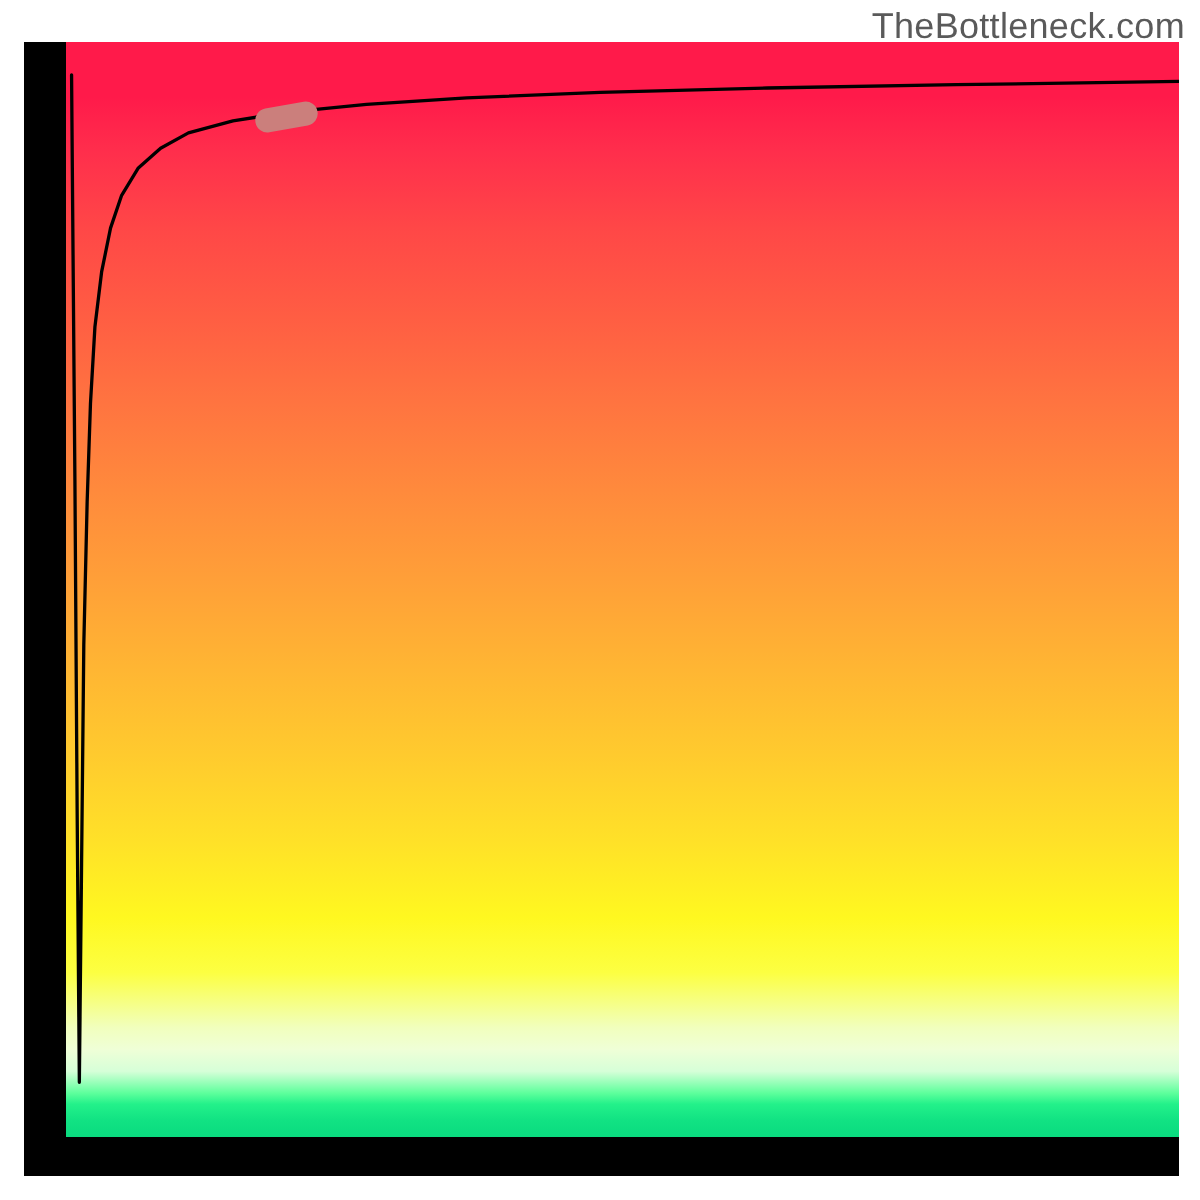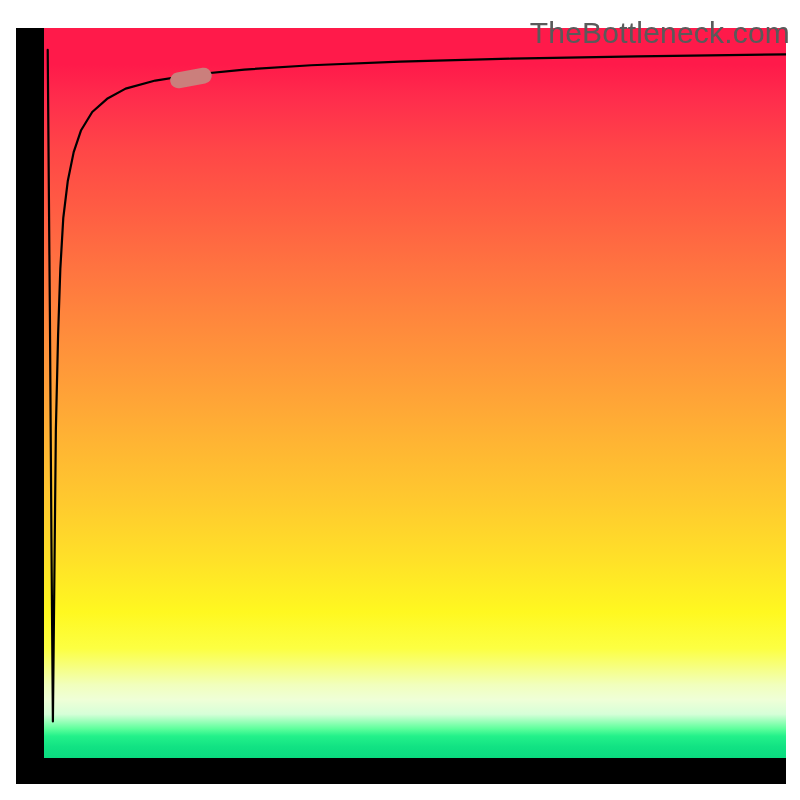--- a/index.html
+++ b/index.html
@@ -5,23 +5,23 @@
     * { margin: 0; padding: 0; box-sizing: border-box; }
     body {
       width: 800px;
       height: 800px;
       background: #ffffff;
       position: relative;
       font-family: Arial, Helvetica, sans-serif;
     }
     .watermark {
       position: absolute;
-      top: 16px;
+      top: 4px;
       right: 10px;
-      font-size: 30px;
+      font-size: 24px;
       color: #5a5a5a;
       letter-spacing: 0.2px;
       z-index: 5;
     }
     .frame {
       position: absolute;
       left: 16px;
       top: 28px;
       width: 770px;
       height: 756px;

